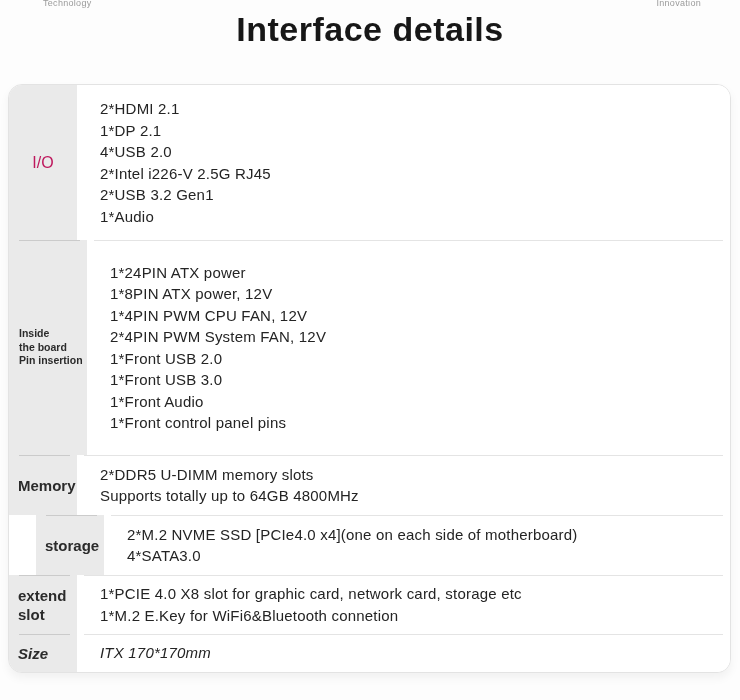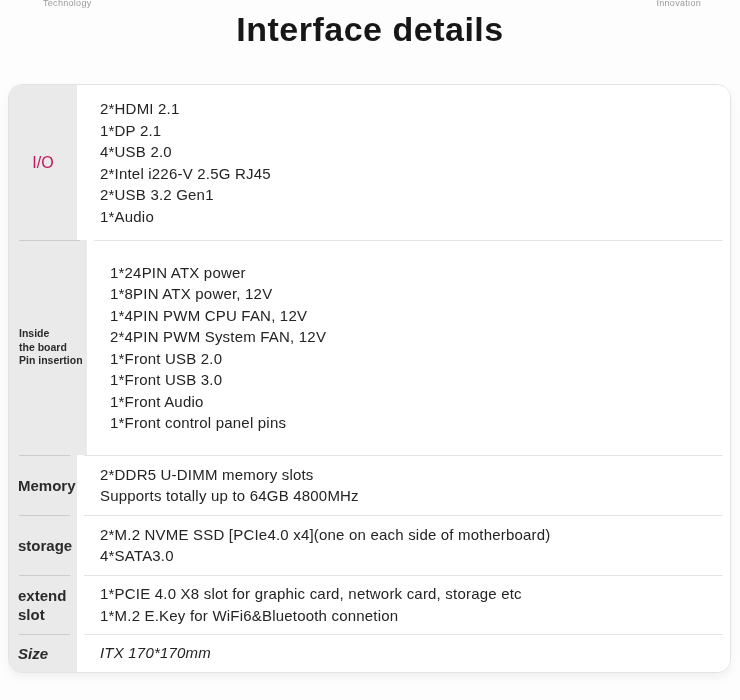--- a/index.html
+++ b/index.html
@@ -45,21 +45,21 @@
     background: #ffffff;
     box-shadow: 0 5px 10px rgba(0,0,0,0.05);
     display: flex;
     flex-direction: column;
   }
 
   .row { display: flex; }
   .row-io      { height: 155px; }
   .row-inside  { height: 215px; }
   .row-memory  { height: 60px; }
-  .row-storage { height: 60px; }
+  .row-storage { height: 60px; margin-left: 27px; }
   .row-extend  { height: 59px; }
   .row-size    { height: 38px; font-style: italic; }
 
   .cell-label {
     width: 68px;
     flex: 0 0 68px;
     background: #eaeaea;
     position: relative;
     display: flex;
     flex-direction: column;

